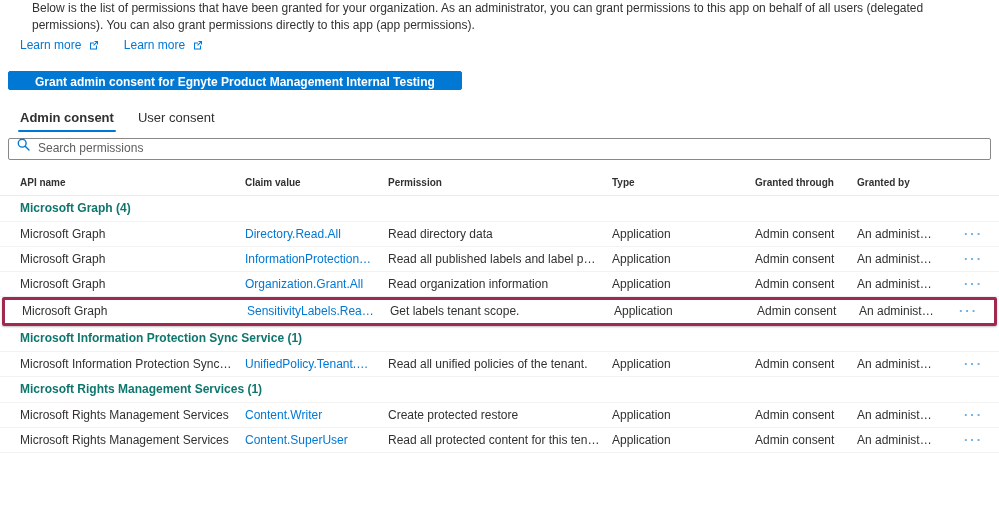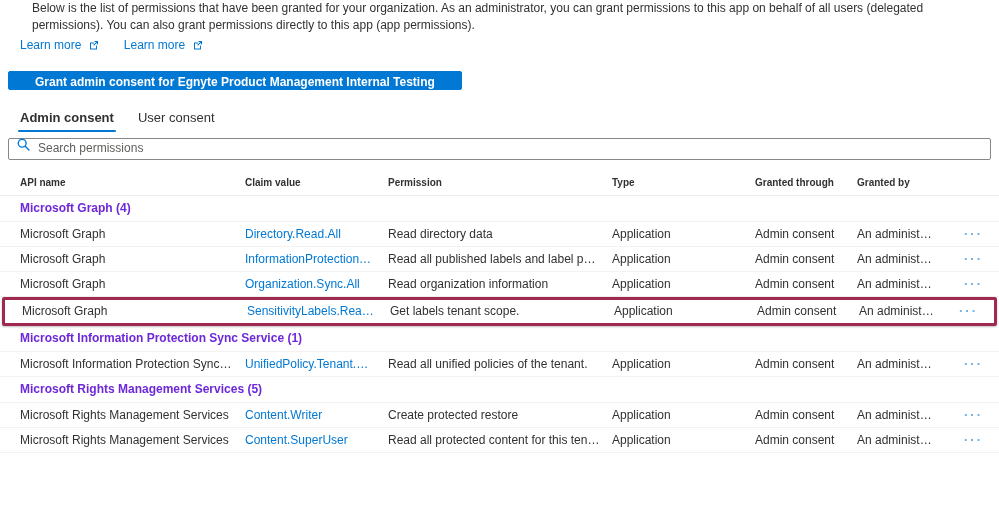--- a/index.html
+++ b/index.html
@@ -33,21 +33,21 @@
   .search-input { border:none; outline:none; flex:1; font-size:12px; font-family:"Liberation Sans",sans-serif; color:#323130; }
   .search-input::placeholder { color:#605e5c; }
 
   
   .table { margin-top:10px; }
   .grid { display:grid; grid-template-columns:225px 143px 224px 143px 102px 88px 1fr;
     align-items:center; padding-left:20px; padding-right:10px; }
   .thead { height:26px; border-bottom:1px solid #edebe9; }
   .th { font-size:10px; font-weight:700; color:#323130; }
   .group-row { height:26px; display:flex; align-items:center; padding-left:20px;
-    font-size:12px; font-weight:700; color:#6d28d9; border-bottom:1px solid #f3f2f1; }
+    font-size:12px; font-weight:700; color:#0f766e; border-bottom:1px solid #f3f2f1; }
   .row { height:25px; border-bottom:1px solid #f3f2f1; }
   .td { font-size:12px; color:#323130; white-space:nowrap; overflow:hidden; text-overflow:ellipsis; padding-right:12px; }
   .td.link { color:#0078d4; cursor:pointer; }
   .more { color:#69afe5; font-size:13px; font-weight:700; letter-spacing:2px; text-align:right;
     cursor:pointer; line-height:10px; padding-right:6px; user-select:none; }
 
   
   .hl-wrap { border:3px solid #a02950; border-radius:2px; margin:0 2px; box-shadow:0 1px 2px rgba(0,0,0,.25); }
   .hl-wrap .row { border-bottom:none; height:23px; padding-left:17px; }
 </style>
@@ -122,21 +122,21 @@
       <div class="td link">InformationProtectionPolicy...</div>
       <div class="td">Read all published labels and label policies for ...</div>
       <div class="td">Application</div>
       <div class="td">Admin consent</div>
       <div class="td">An administrator</div>
       <div class="more">···</div>
     </div>
 
     <div class="grid row">
       <div class="td">Microsoft Graph</div>
-      <div class="td link">Organization.Sync.All</div>
+      <div class="td link">Organization.Grant.All</div>
       <div class="td">Read organization information</div>
       <div class="td">Application</div>
       <div class="td">Admin consent</div>
       <div class="td">An administrator</div>
       <div class="more">···</div>
     </div>
 
     <div class="hl-wrap">
       <div class="grid row">
         <div class="td">Microsoft Graph</div>
@@ -154,21 +154,21 @@
     <div class="grid row">
       <div class="td">Microsoft Information Protection Sync Service</div>
       <div class="td link">UnifiedPolicy.Tenant.Read</div>
       <div class="td">Read all unified policies of the tenant.</div>
       <div class="td">Application</div>
       <div class="td">Admin consent</div>
       <div class="td">An administrator</div>
       <div class="more">···</div>
     </div>
 
-    <div class="group-row">Microsoft Rights Management Services (5)</div>
+    <div class="group-row">Microsoft Rights Management Services (1)</div>
 
     <div class="grid row">
       <div class="td">Microsoft Rights Management Services</div>
       <div class="td link">Content.Writer</div>
       <div class="td">Create protected restore</div>
       <div class="td">Application</div>
       <div class="td">Admin consent</div>
       <div class="td">An administrator</div>
       <div class="more">···</div>
     </div>

